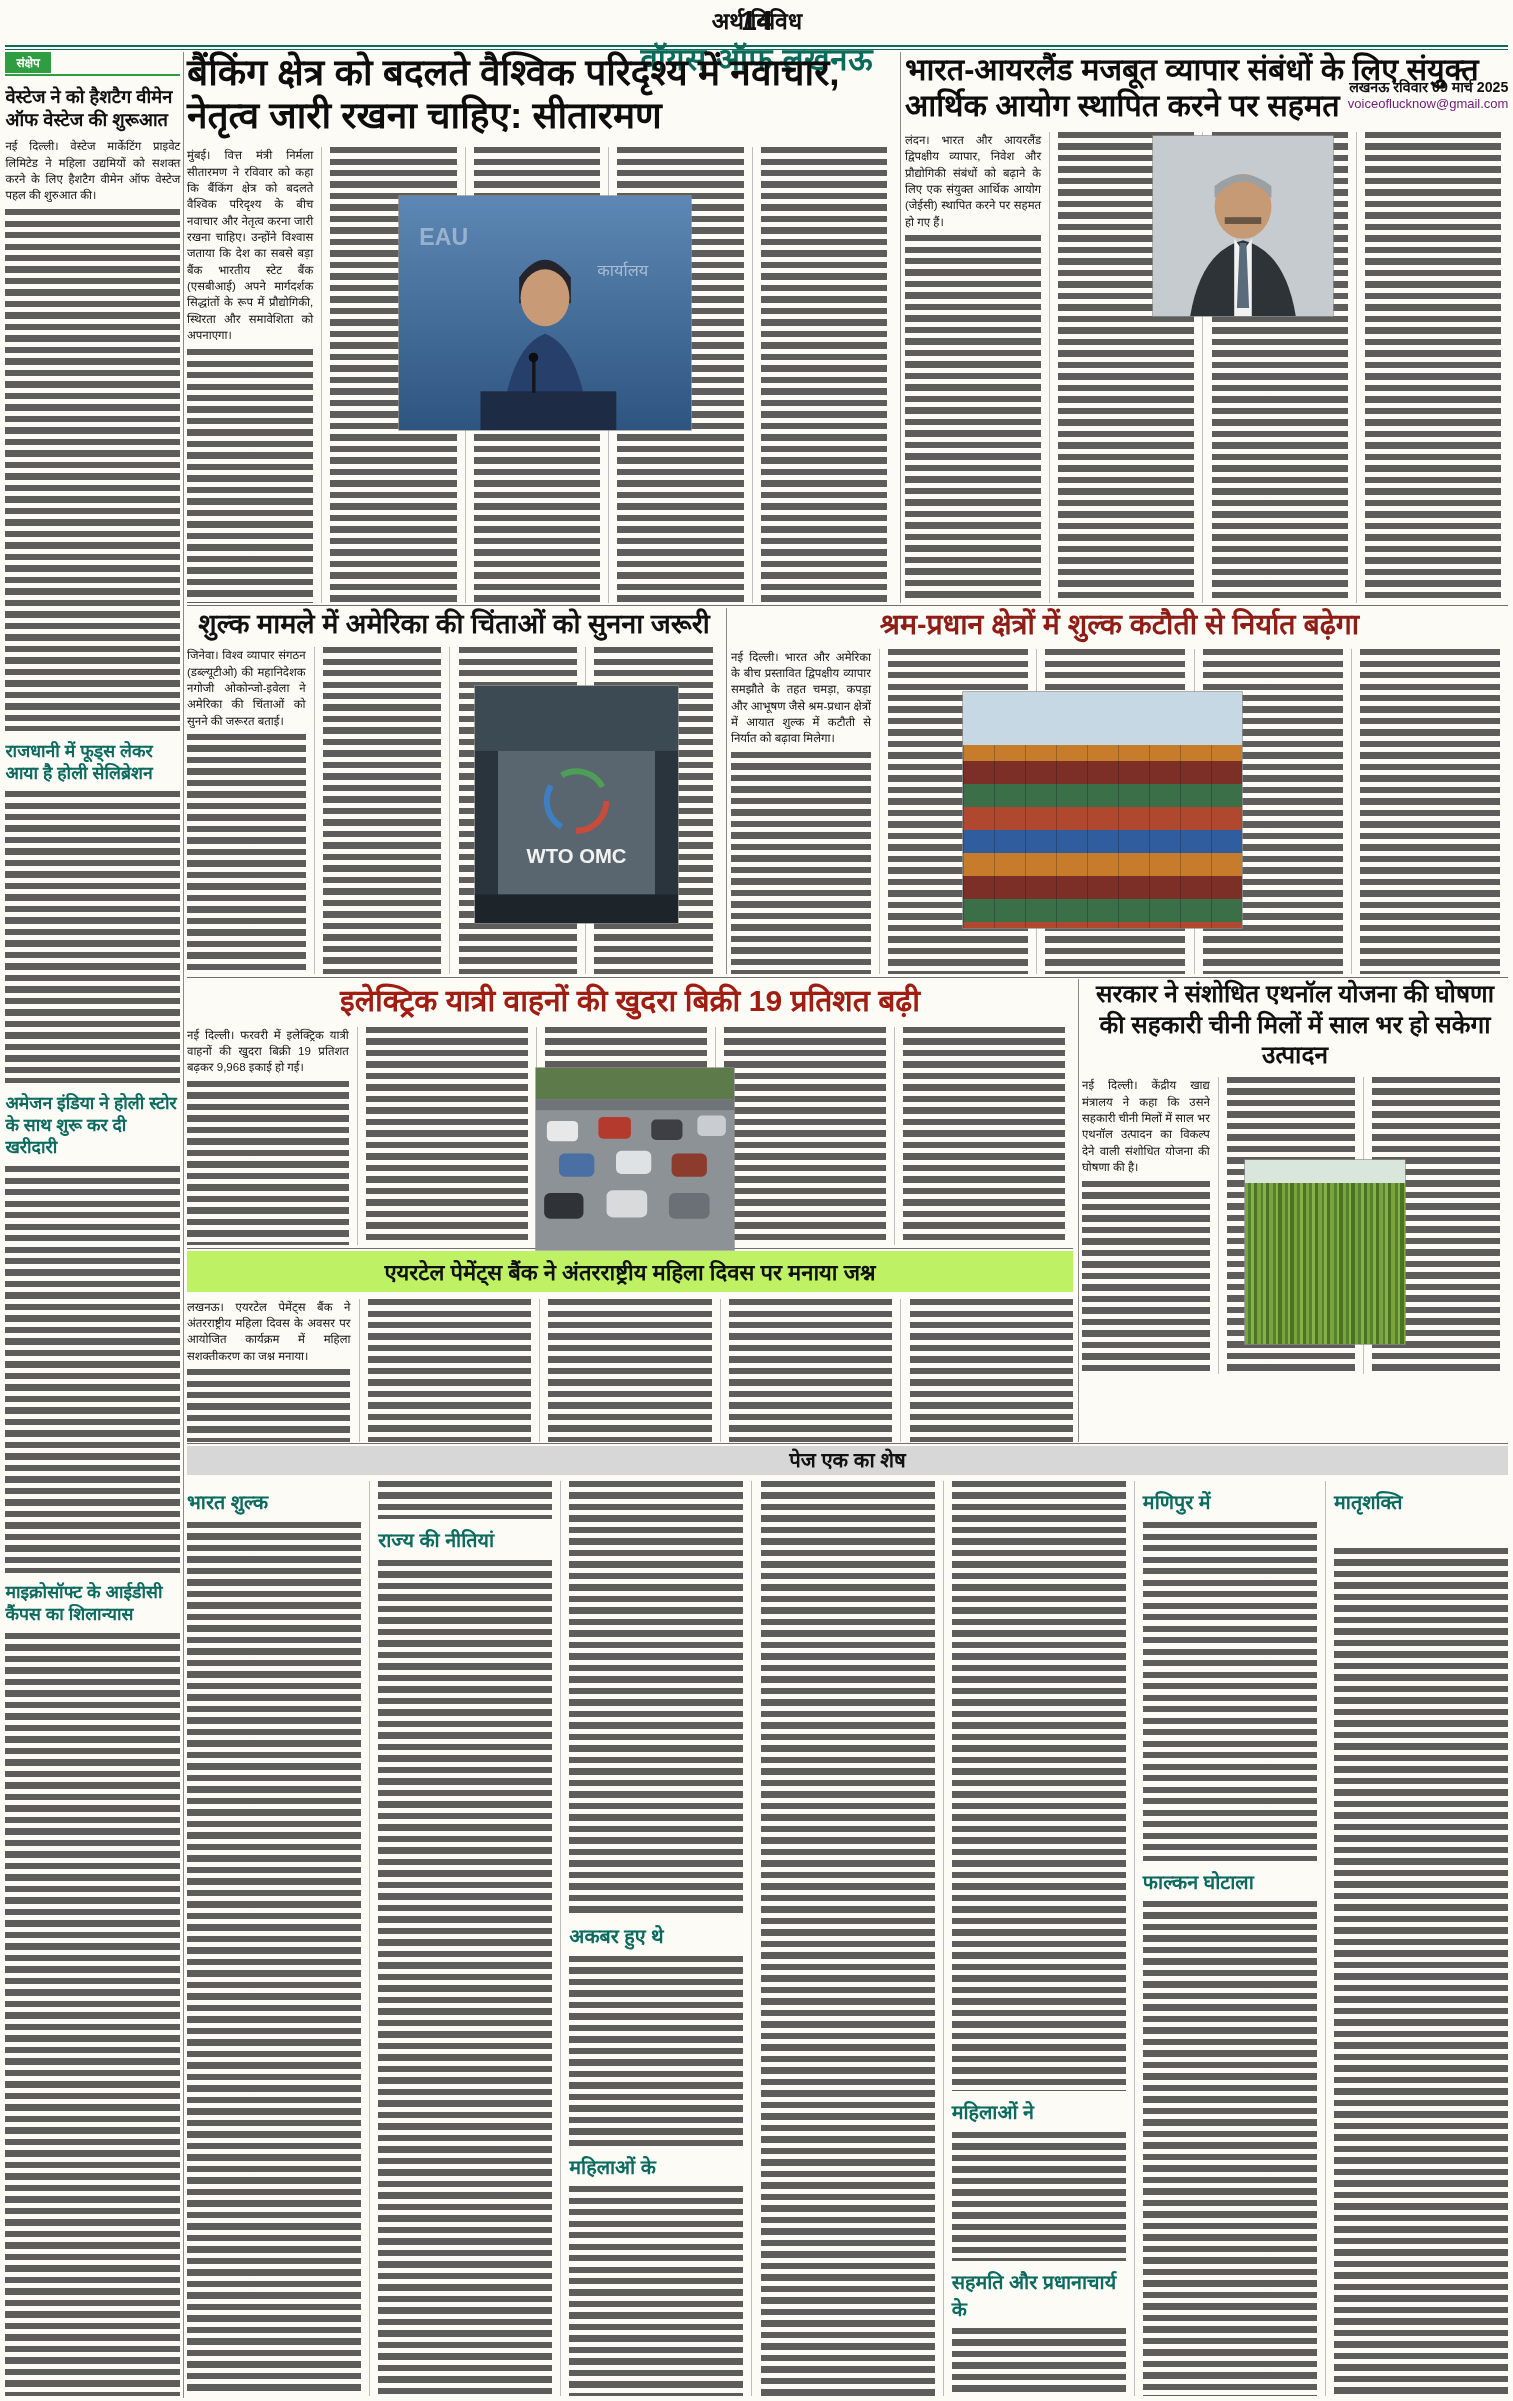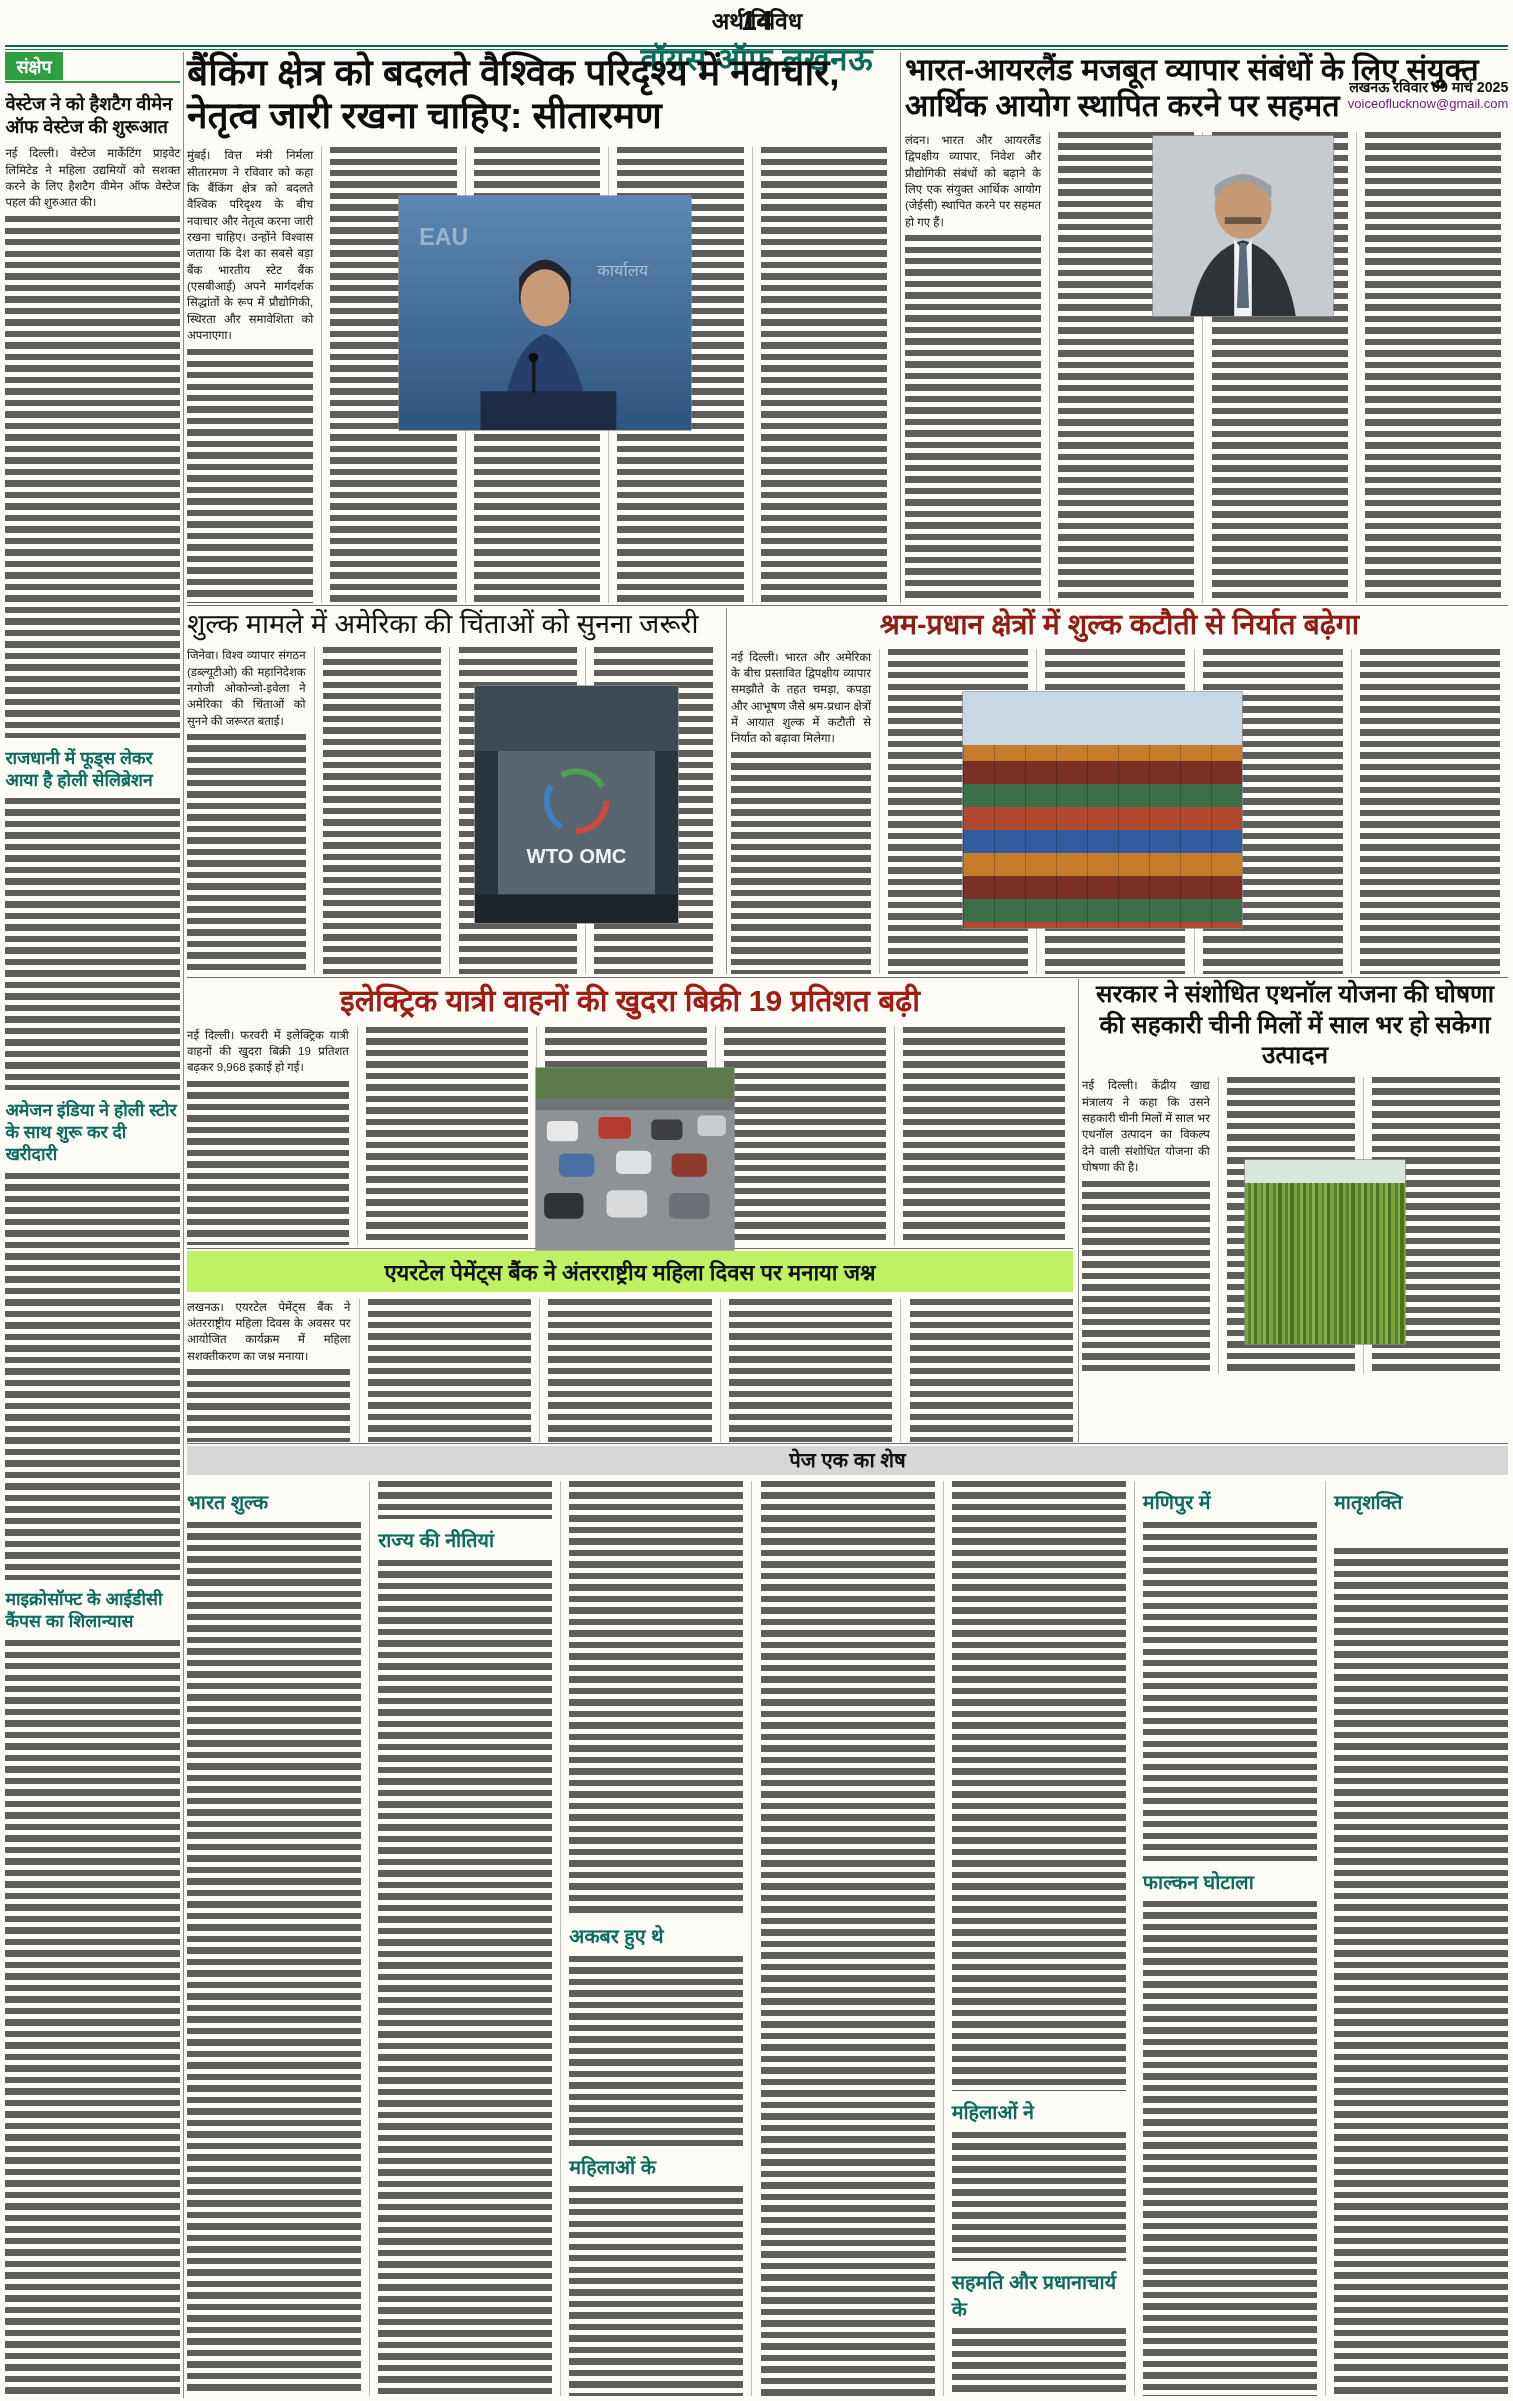--- a/index.html
+++ b/index.html
@@ -26,29 +26,29 @@
   .col:last-child{padding-right:0;gap:26px;}
   .col + .col{border-left:0.7px solid #bdbdbd;}
   .lead{font-size:11.5px;line-height:1.42;text-align:justify;margin-bottom:5.4px;color:#161616;}
   .sim{flex:1;background-image:repeating-linear-gradient(#3a3a3a 0 6.1px,transparent 6.1px 11.5px);opacity:.82;}
   .sim.fix{flex:none;}
   .photo{position:absolute;box-shadow:0 0 0 0.7px #8d8d8d;overflow:hidden;z-index:3;background:#ccc;}
 
   
   .h-main{font-size:37px;line-height:1.16;font-weight:800;color:#0d0d0d;margin-bottom:9.5px;}
   .h-ireland{font-size:30.5px;line-height:1.18;font-weight:800;color:#0d0d0d;margin-bottom:8.1px;}
-  .h-wto{font-size:27px;line-height:1.2;font-weight:400;margin-bottom:6.8px;}
+  .h-wto{font-size:27px;line-height:1.2;font-weight:700;text-align:center;margin-bottom:6.8px;}
   .h-tariff{font-size:28.5px;font-weight:800;color:#8f1d15;text-align:center;margin-bottom:6.8px;}
   .h-ev{font-size:30px;font-weight:800;color:#a11d12;text-align:center;margin-bottom:6.8px;}
   .h-ethanol{font-size:24.4px;line-height:1.25;font-weight:800;text-align:center;margin-bottom:6.8px;}
   .h-airtel{font-size:22px;font-weight:800;text-align:center;background:#bef264;padding:5.4px 0;margin-bottom:6.8px;}
 
   
   #sidebar{position:absolute;left:5.4px;top:52px;width:175px;height:2344px;display:flex;flex-direction:column;}
-  .brief-tab{display:inline-block;background:#2f9e41;color:#fff;font-size:18px;font-weight:700;padding:2px 11px;width:max-content;}
+  .brief-tab{display:inline-block;background:#2f9e41;color:#fff;font-size:12px;font-weight:700;padding:2px 11px;width:max-content;}
   .brief-rule{height:2px;background:#2f9e41;margin:1.4px 0 5.4px;}
   .sb-h1{font-size:18.3px;line-height:1.25;font-weight:800;color:#111;margin:4.1px 0 6.8px;}
   .sb-h{font-size:17.6px;line-height:1.25;font-weight:800;color:#0b6b5f;margin:9.5px 0 6.8px;}
 
   
   #continued{position:absolute;left:187px;top:1446px;width:1321px;height:950px;display:flex;flex-direction:column;}
   .band{height:28.5px;background:#d7d7d7;font-size:20.3px;font-weight:800;text-align:center;line-height:28.5px;margin-bottom:6.8px;}
   .chead{font-size:19.7px;font-weight:800;color:#0b6b5f;margin:6.8px 0;}
 
   

